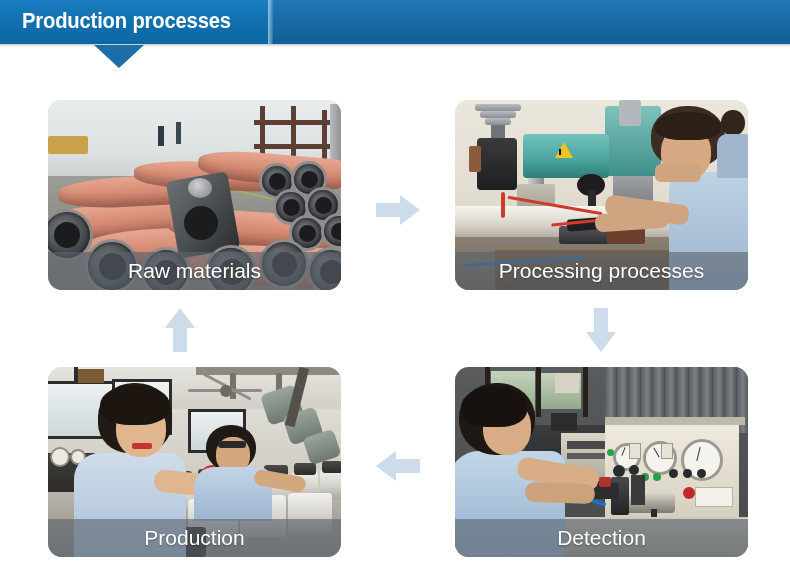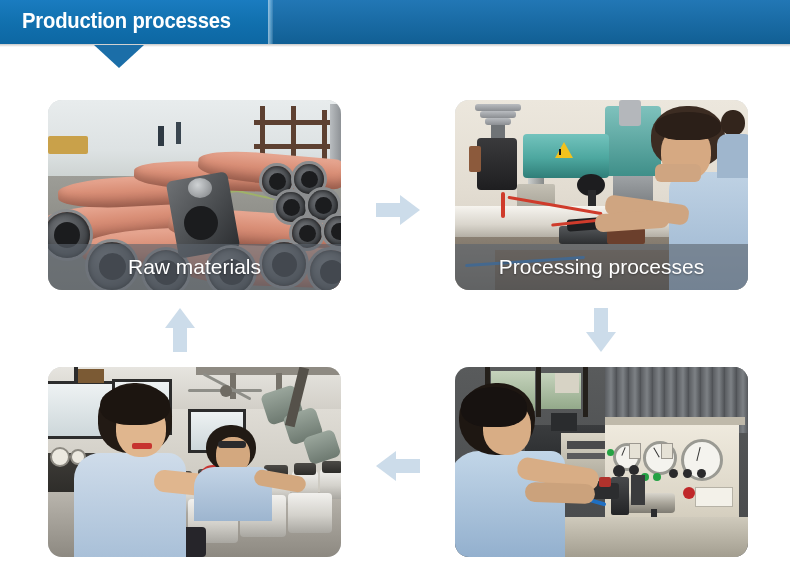--- a/index.html
+++ b/index.html
@@ -82,21 +82,21 @@
     position: absolute;
     left: 0; top: 0;
     width: 100%;
     height: 100%;
   }
   .card-caption {
     position: absolute;
     left: 0;
     bottom: 0;
     width: 100%;
-    height: 46px;
+    height: 38px;
     background: rgba(92,100,110,0.62);
     display: flex;
     align-items: center;
     justify-content: center;
   }
   .card-caption-text {
     color: #ffffff;
     font-size: 21px;
     font-weight: normal;
     text-shadow: 0 1px 2px rgba(0,0,0,0.35);
@@ -493,20 +493,23 @@
     <div class="layer" style="left:96px; top:150px; width:200px; height:40px; background:linear-gradient(to bottom,#cfcabc,#a39e90);"></div>
 
     <div class="layer c3-worker-body" style="left:-6px; top:84px; width:116px; height:106px;"></div>
     <div class="layer c3-worker-head" style="left:4px; top:16px; width:76px; height:72px;"></div>
     <div class="layer c3-worker-face" style="left:28px; top:34px; width:48px; height:54px;"></div>
     <div class="layer" style="left:6px; top:20px; width:66px; height:40px; border-radius:50% 50% 40% 40%; background:#171210;"></div>
     <div class="layer" style="left:62px; top:96px; width:82px; height:22px; background:#d8ad85; border-radius:10px; transform:rotate(10deg);"></div>
     <div class="layer" style="left:70px; top:116px; width:70px; height:20px; background:#cba27c; border-radius:10px; transform:rotate(2deg);"></div>
   </div>
 
+  <div class="card-caption">
+    <span class="card-caption-text">Detection</span>
+  </div>
 </div>
 
 <div class="arrow" style="left:376px; top:449px;">
   <svg width="44" height="34" viewBox="0 0 44 34">
     <polygon points="44,10 20,10 20,2 0,17 20,32 20,24 44,24" fill="#ccdcea"></polygon>
   </svg>
 </div>
 
 <div class="card" id="card-production" style="left:48px; top:367px; width:293px; height:190px;">
 
@@ -567,13 +570,16 @@
     <div class="layer c4-red-cap" style="left:152px; top:98px; width:26px; height:22px;"></div>
     <div class="layer" style="left:84px; top:76px; width:20px; height:6px; background:#c7342f; border-radius:2px;"></div>
 
     <div class="layer" style="left:158px; top:58px; width:50px; height:46px; border-radius:48%; background:#211a14;"></div>
     <div class="layer" style="left:168px; top:70px; width:34px; height:36px; border-radius:46%; background:#d3a87f;"></div>
     <div class="layer" style="left:170px; top:74px; width:28px; height:7px; background:#2a2a2c; border-radius:3px;"></div>
     <div class="layer" style="left:146px; top:100px; width:78px; height:54px; background:linear-gradient(to bottom,#c3d4e6,#9db5cf); border-radius:20px 14px 0 0;"></div>
     <div class="layer" style="left:206px; top:106px; width:52px; height:16px; background:#d3a87f; border-radius:8px; transform:rotate(10deg);"></div>
   </div>
 
+  <div class="card-caption">
+    <span class="card-caption-text">Production</span>
+  </div>
 </div>
 
 </body></html>

